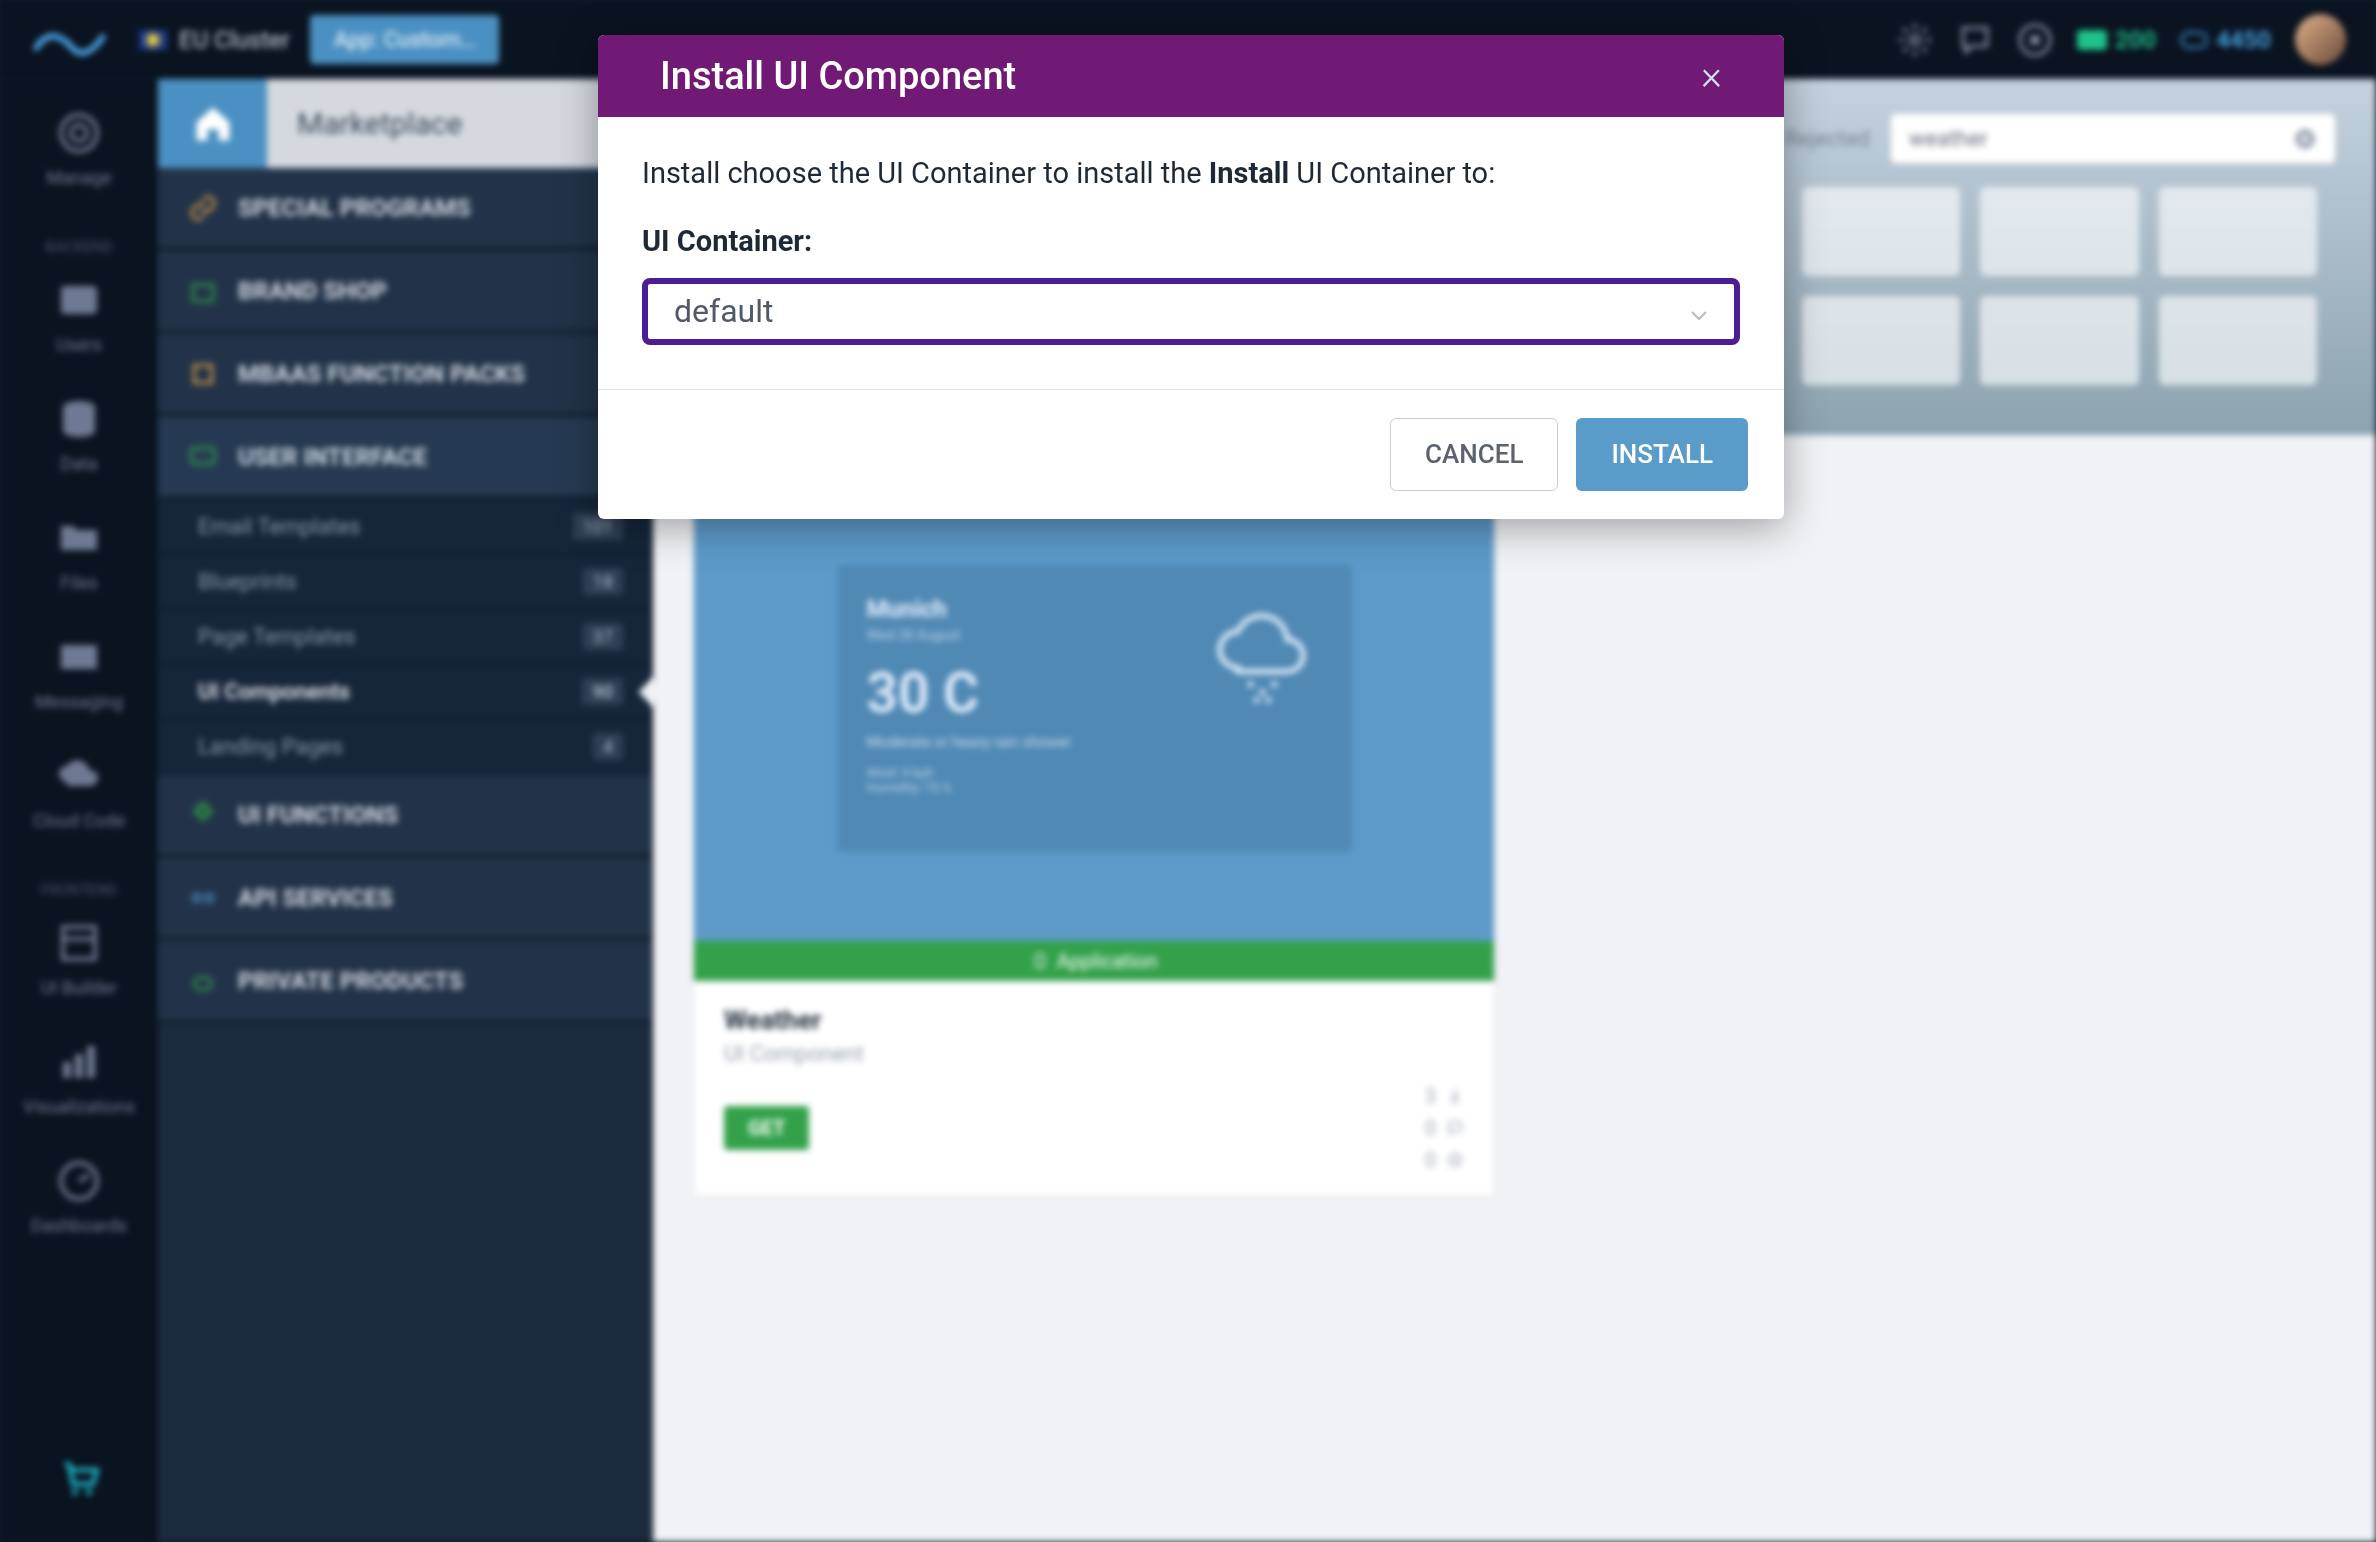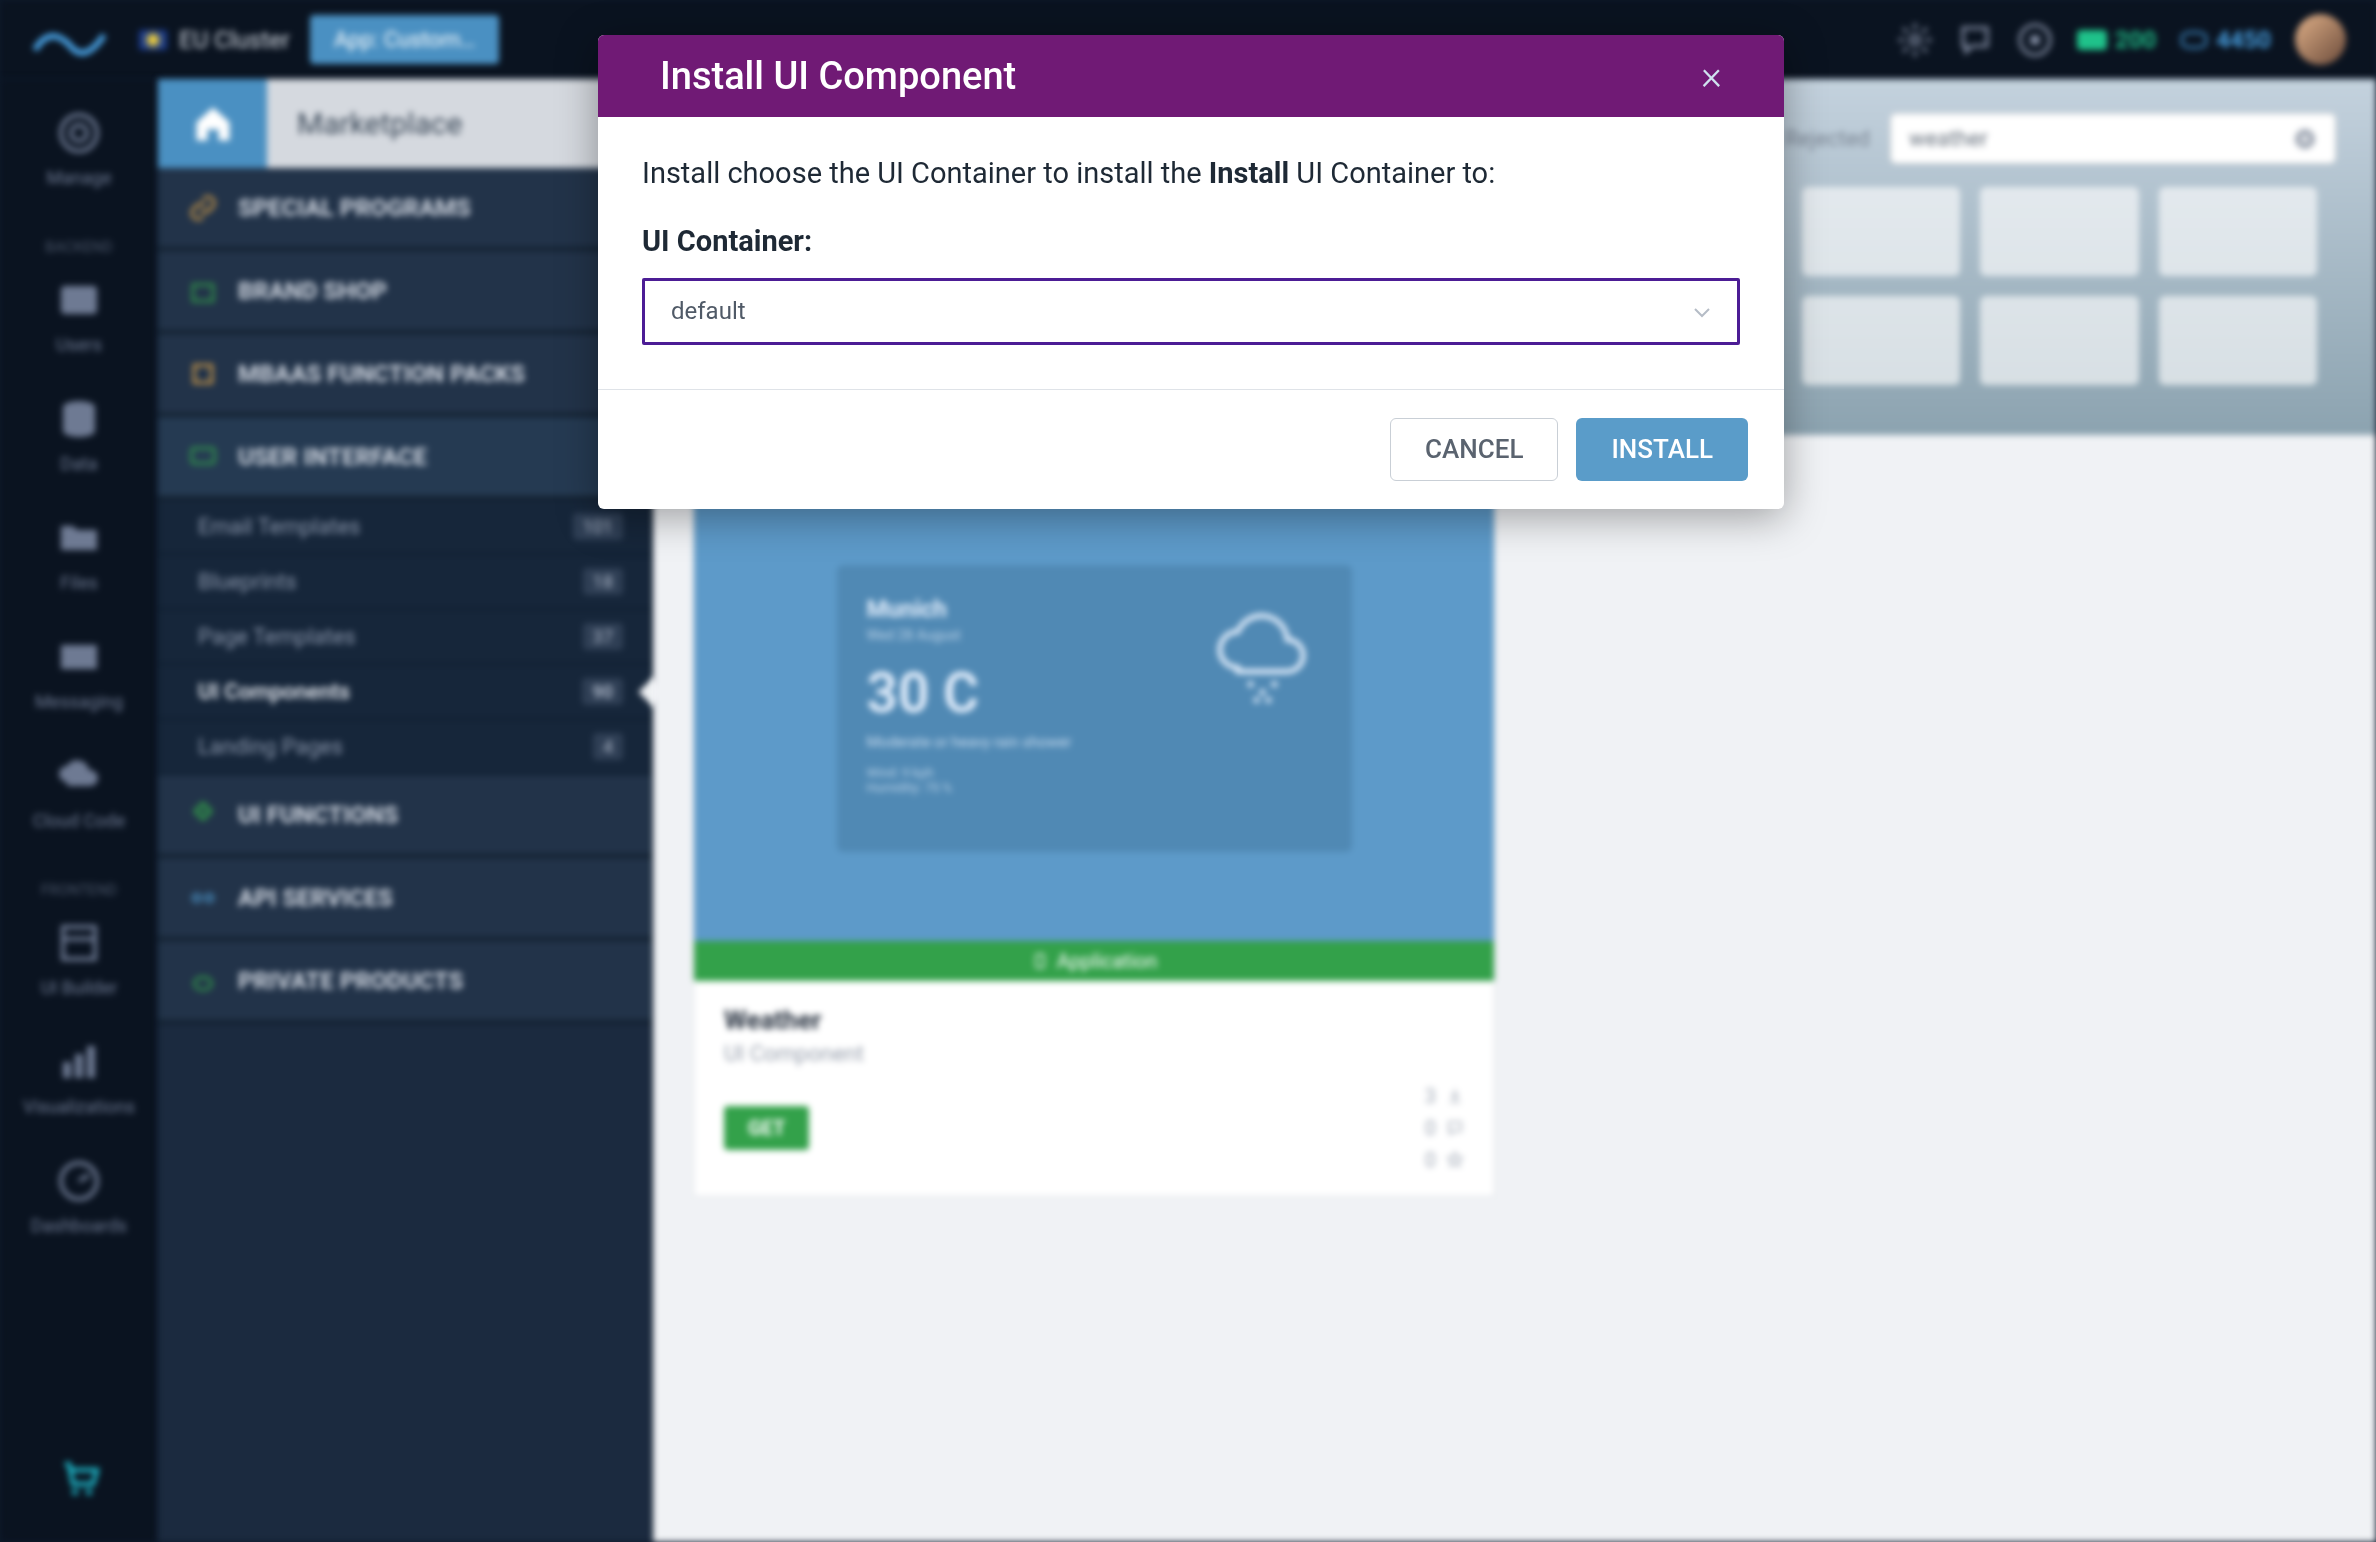--- a/index.html
+++ b/index.html
@@ -68,24 +68,24 @@
 
 .backdrop { position: absolute; inset: 0; z-index: 5; }
 .modal { position: absolute; left: 598px; top: 35px; width: 1186px; background: #fff; border-radius: 6px; z-index: 10; box-shadow: 0 8px 40px rgba(0,0,0,.35); overflow: hidden; }
 .modal-header { height: 82px; background: #701a75; display: flex; align-items: center; padding: 0 62px; }
 .modal-title { color: #fff; font-size: 38px; font-weight: 500; }
 .modal-close { margin-left: auto; color: #cfe2ef; font-size: 40px; cursor: pointer; font-weight: 300; line-height: 1; }
 .modal-body { padding: 36px 44px 44px; }
 .modal-text { font-size: 29px; color: #1e2935; line-height: 1.4; }
 .modal-text strong { font-weight: 700; }
 .modal-label { font-size: 29px; font-weight: 700; color: #1e2935; margin-top: 30px; }
-.modal-select { margin-top: 20px; height: 67px; border: 3px solid #4c1d95; border-radius: 2px; display: flex; align-items: center; padding: 0 26px; font-size: 24px; color: #505a67; cursor: pointer; position: relative; }
+.modal-select { margin-top: 20px; height: 67px; border: 6px solid #4c1d95; border-radius: 8px; display: flex; align-items: center; padding: 0 26px; font-size: 32px; color: #505a67; cursor: pointer; position: relative; }
 .modal-select .chev { margin-left: auto; color: #b5bcc6; }
 .modal-footer { border-top: 1px solid #dfe3e8; padding: 28px 36px; display: flex; justify-content: flex-end; gap: 18px; }
-.btn { height: 63px; padding: 0 34px; border-radius: 6px; font-size: 26px; font-weight: 500; display: flex; align-items: center; cursor: pointer; border: 1px solid transparent; }
+.btn { height: 73px; padding: 0 34px; border-radius: 6px; font-size: 26px; font-weight: 500; display: flex; align-items: center; cursor: pointer; border: 1px solid transparent; }
 .btn-cancel { background: #fff; border-color: #c9cfd6; color: #5a636f; }
 .btn-install { background: #5a9cc9; color: #fff; }
 
 </style>
 </head>
 <body>
 
 <div class="topbar">
   <div class="logo">
     <svg viewBox="0 0 80 50">

